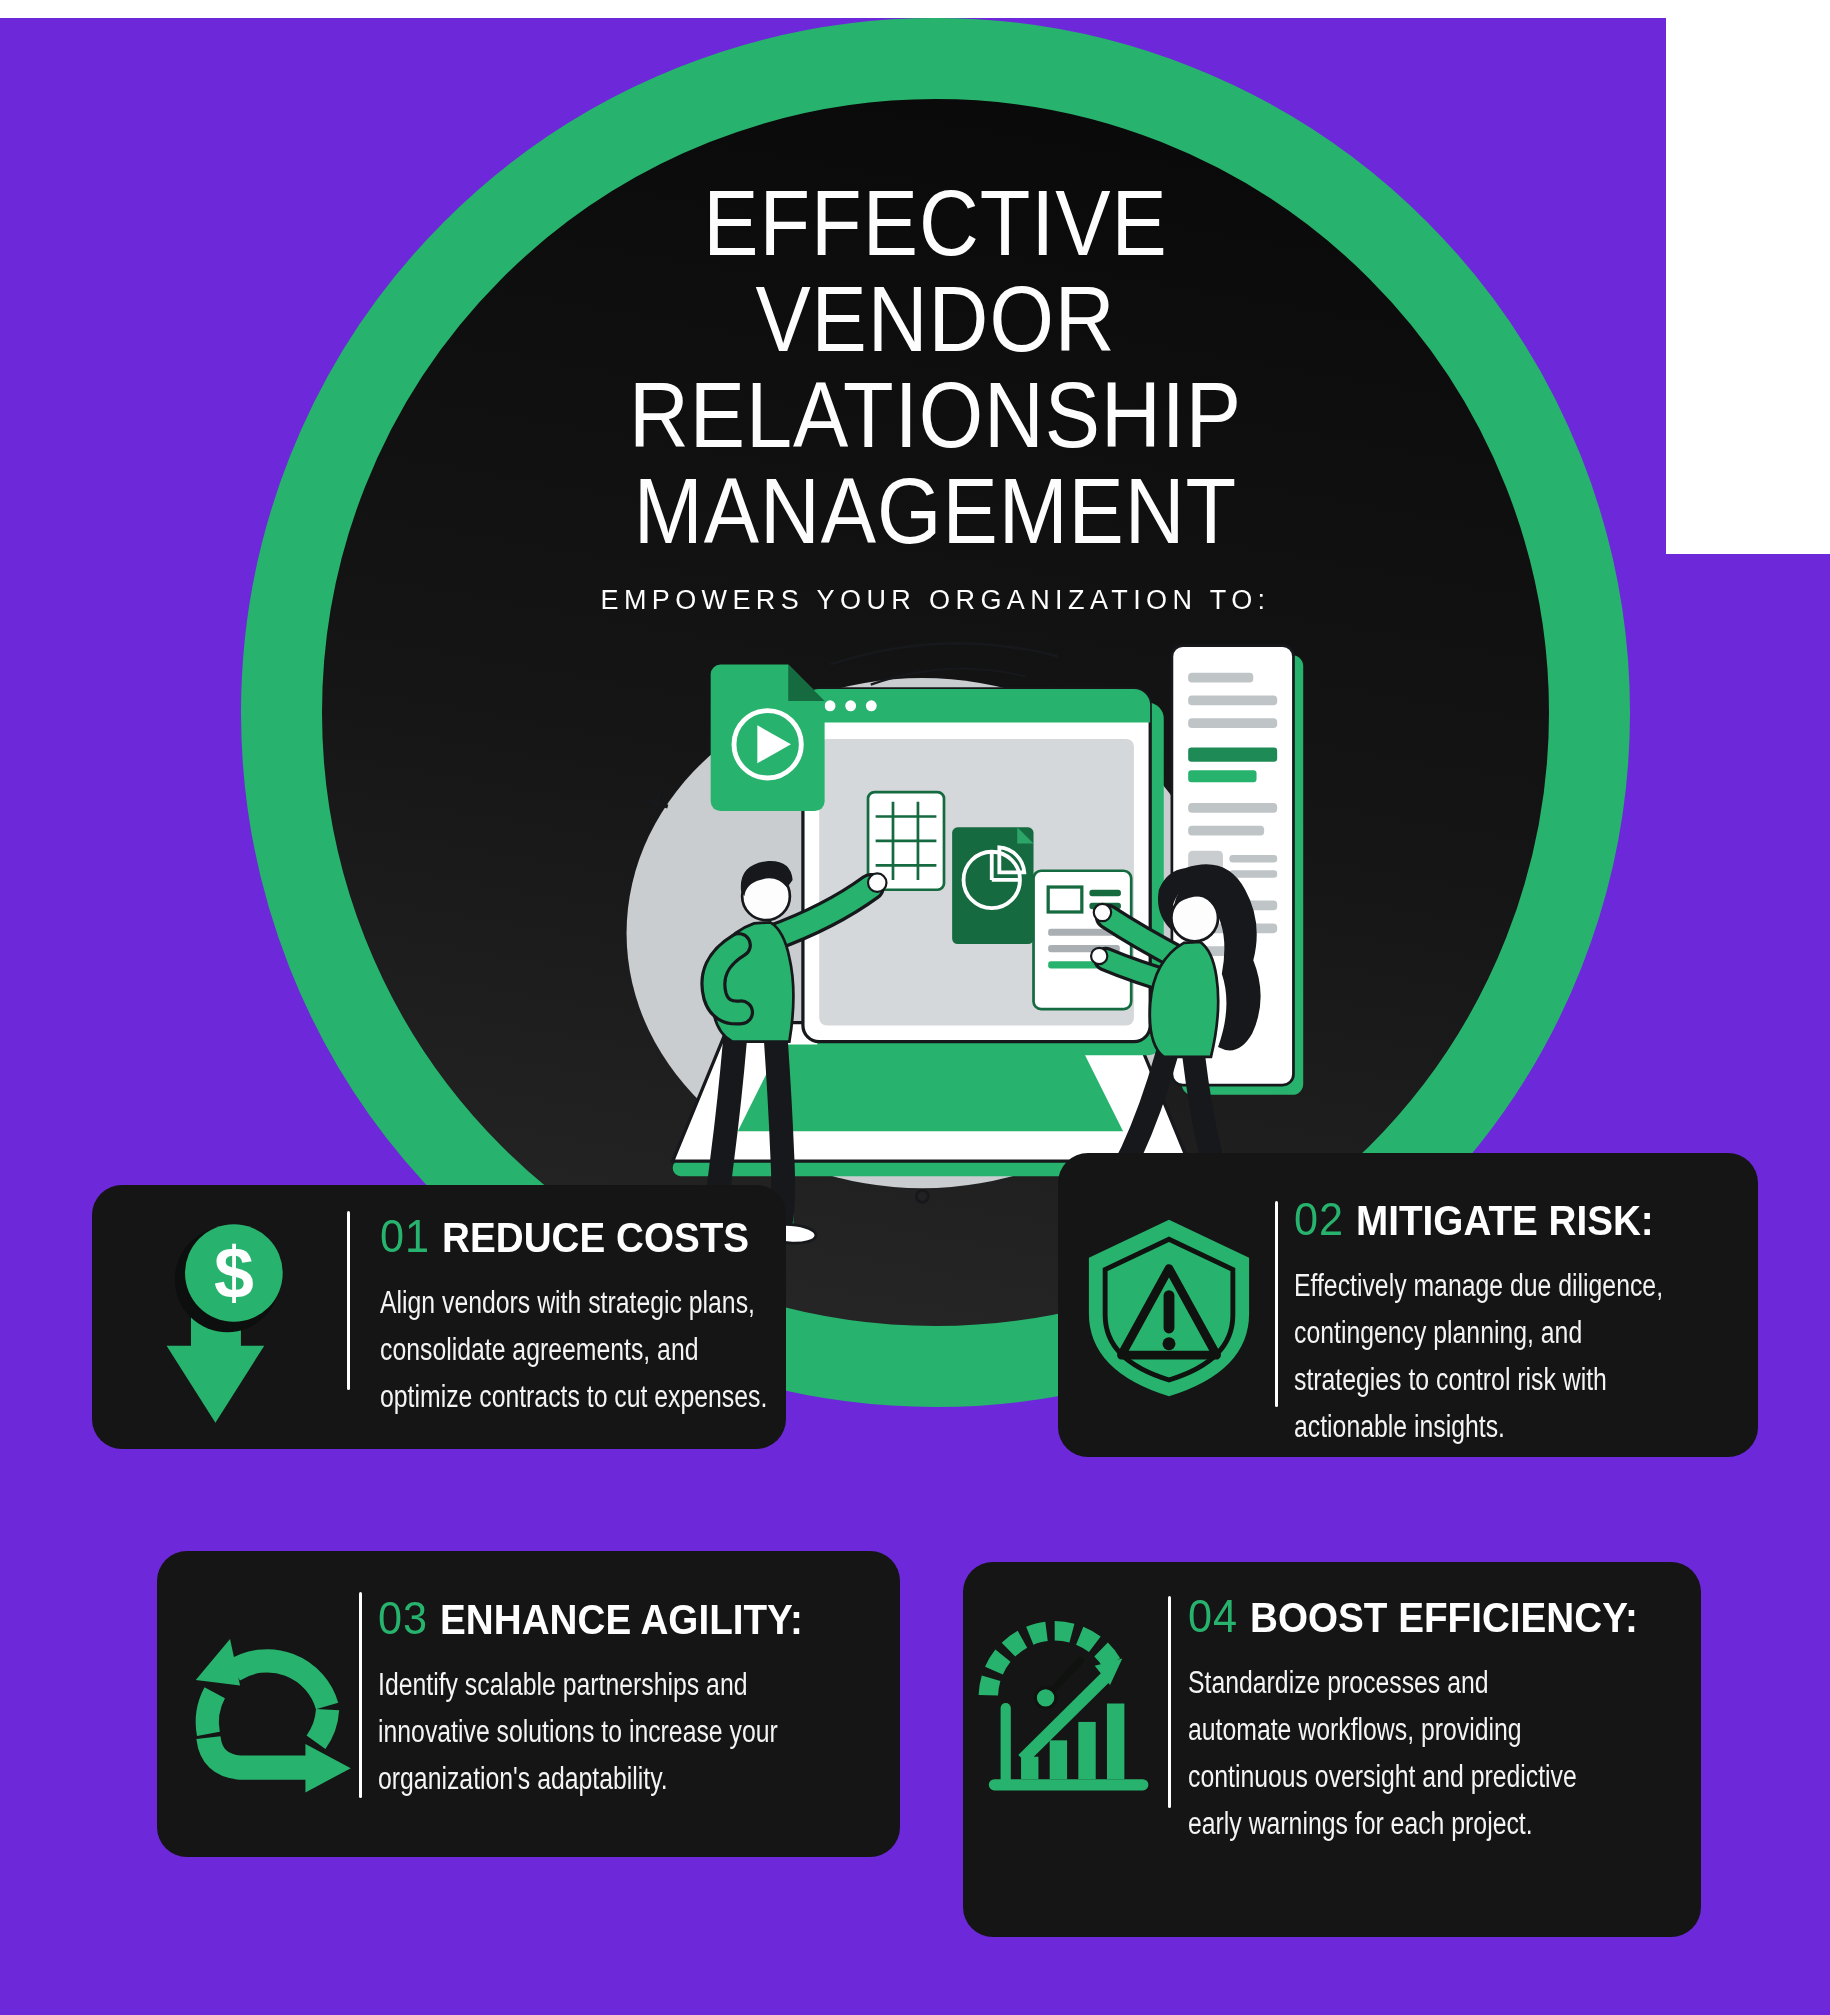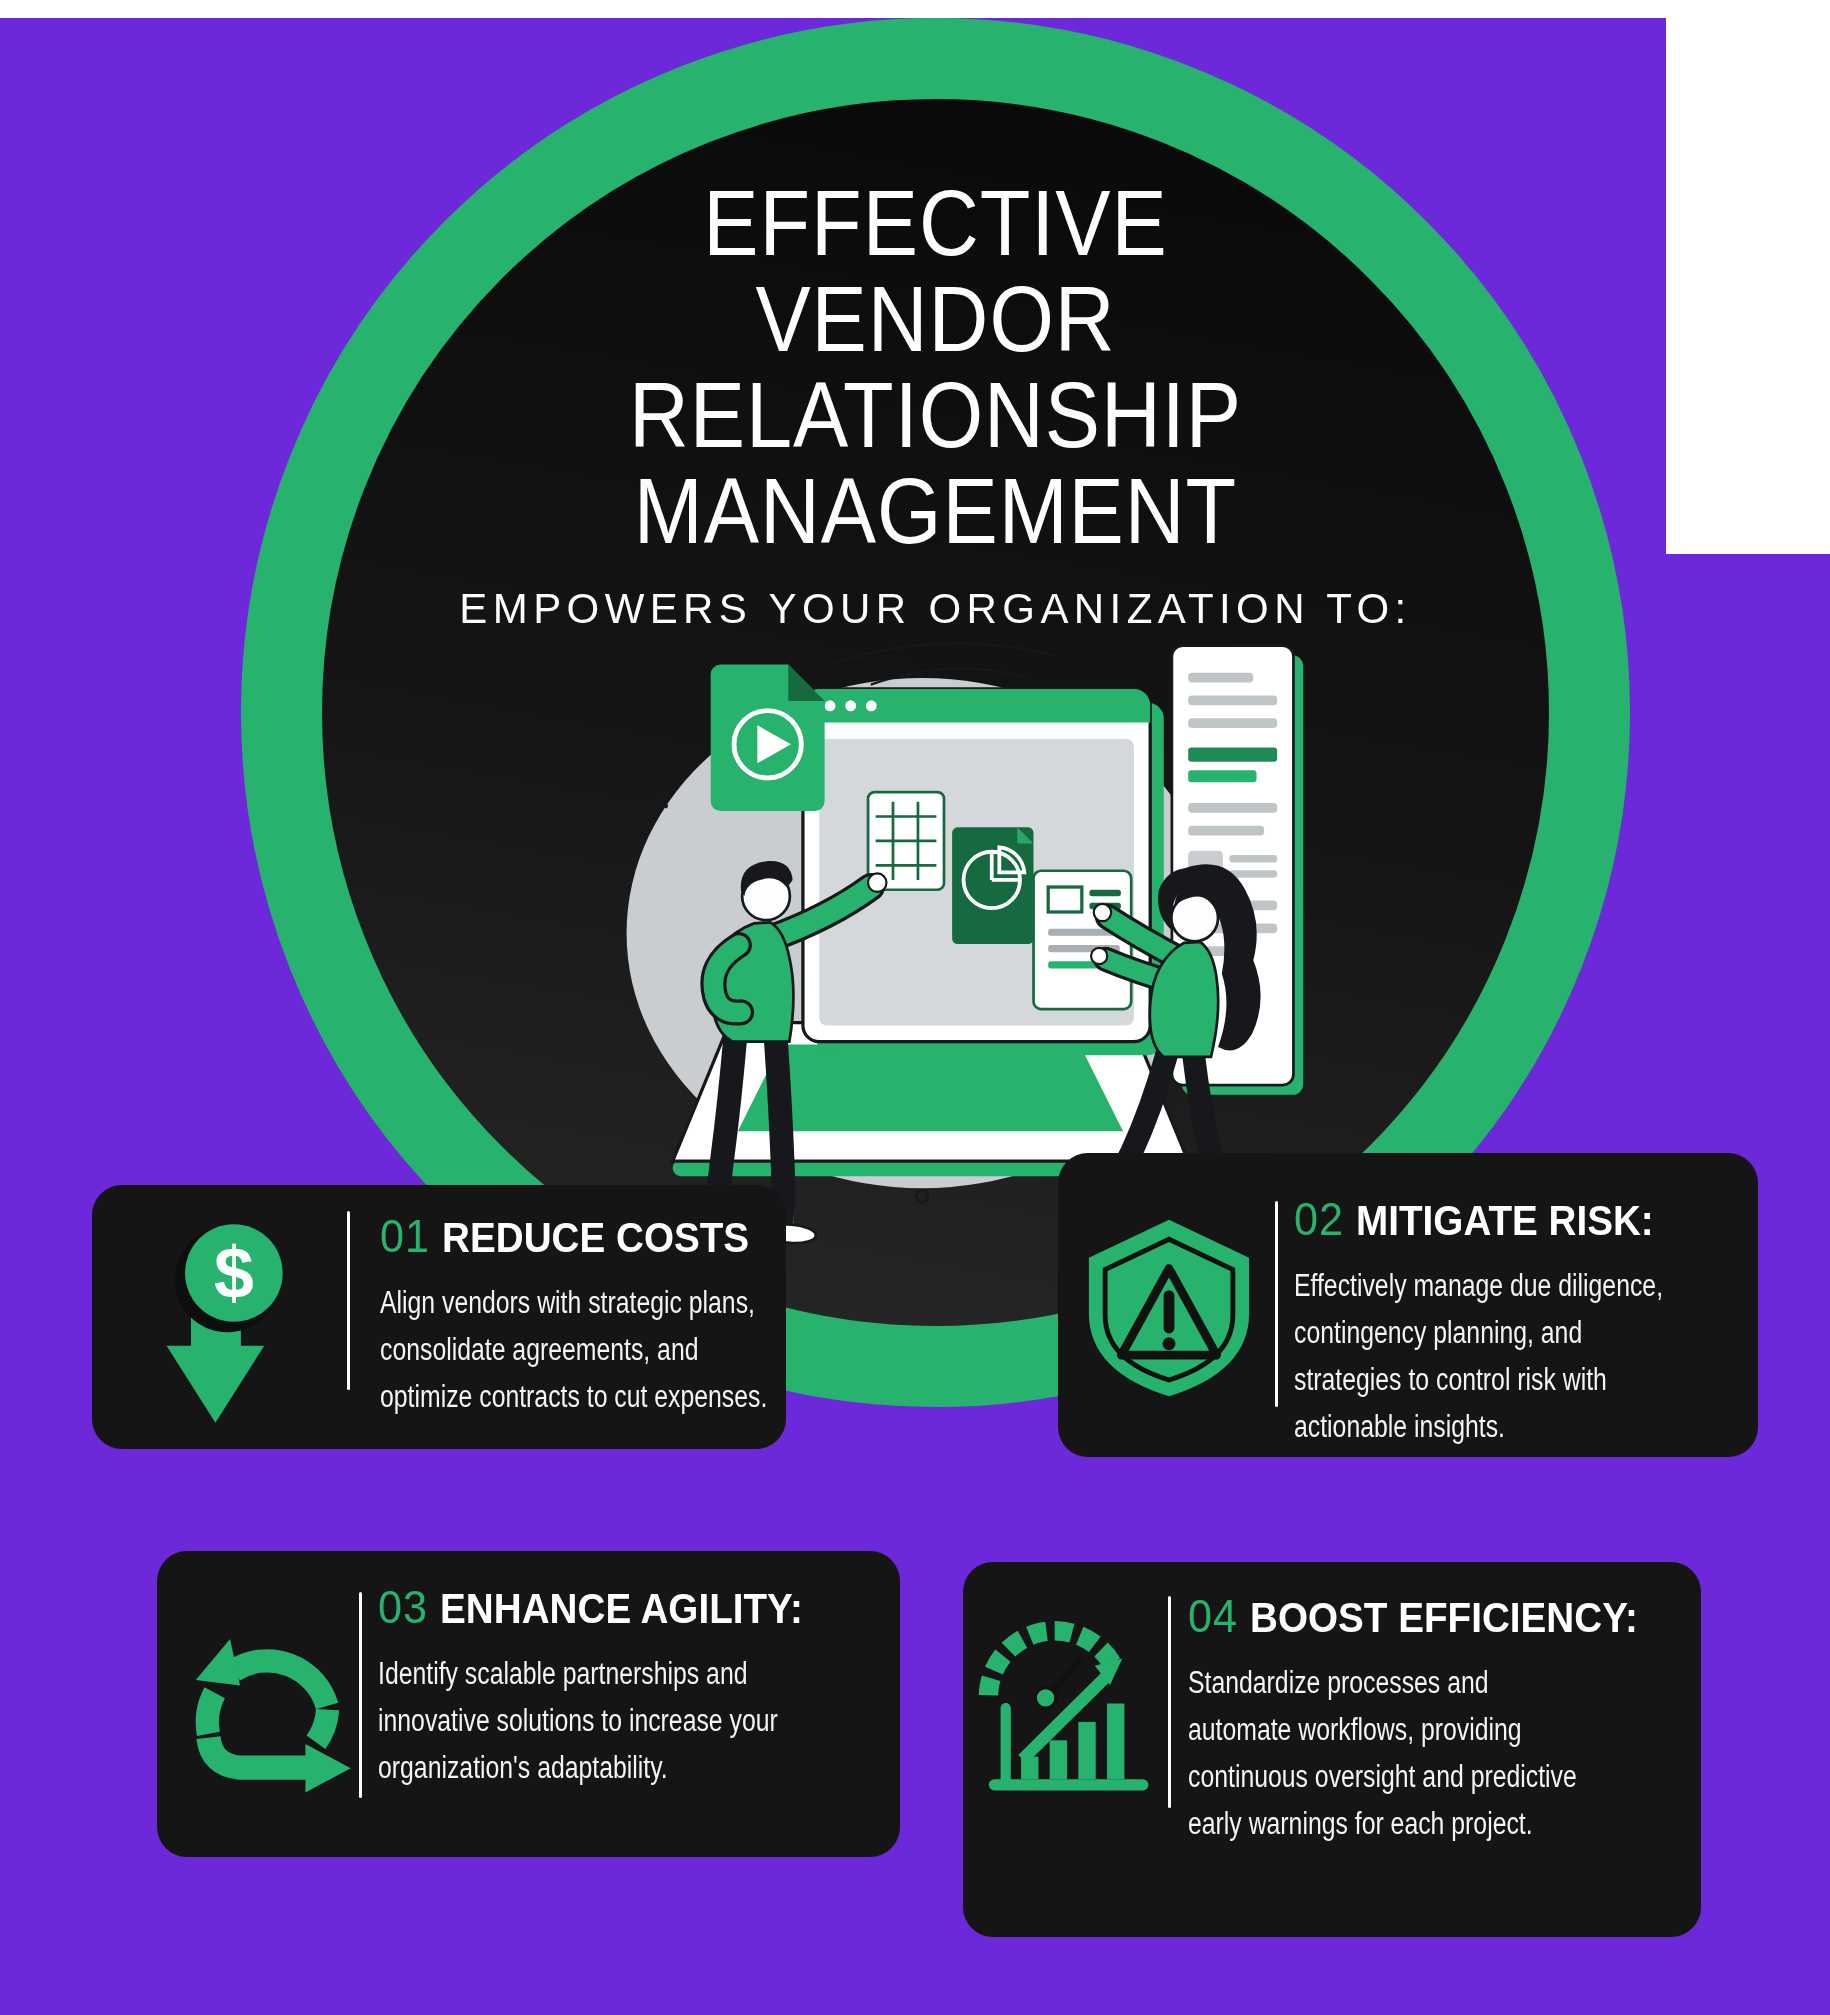--- a/index.html
+++ b/index.html
@@ -25,21 +25,21 @@
     z-index:1;
   }
   .title{
     position:absolute;left:393px;top:175px;width:1085px;margin:0;z-index:3;
     font-size:92px;line-height:96px;font-weight:400;letter-spacing:1.1px;
     text-align:center;white-space:pre-line;color:#fdfdfd;
     transform:scaleX(.9);transform-origin:50% 0;
   }
   .subtitle{
     position:absolute;left:393px;top:585px;width:1085px;z-index:3;
-    font-size:42px;font-weight:400;letter-spacing:5.4px;text-align:center;color:#fdfdfd;
+    font-size:27px;font-weight:400;letter-spacing:5.4px;text-align:center;color:#fdfdfd;
   }
   .illustration{position:absolute;left:575px;top:613px;width:738px;height:662px;z-index:2}
 
   
   .card{
     position:absolute;background:#151515;border-radius:30px;z-index:4;
   }
   .card .icon{position:absolute}
   .vline{position:absolute;width:2.7px;background:#fff;border-radius:1.6px}
   .ctext{position:absolute}
@@ -216,21 +216,21 @@
   <section class="card" style="left:157px;top:1551px;width:743px;height:306px">
     <svg class="icon" style="left:24.4px;top:76px;width:174px;height:179px" viewBox="0 0 330 330">
       <path d="M100,78 A118,118 0 0 1 277,145" stroke="#27B36D" stroke-width="44" fill="none"></path>
       <path d="M278,152 A118,118 0 0 1 256,214" stroke="#27B36D" stroke-width="44" fill="none"></path>
       <path d="M52,205 Q58,258 112,262 H238" stroke="#27B36D" stroke-width="46" fill="none"></path>
       <path d="M52,198 A118,118 0 0 1 64,120" stroke="#27B36D" stroke-width="44" fill="none"></path>
       <polygon points="93,18 112,106 28,96" fill="#27B36D"></polygon>
       <polygon points="236,217 236,309 322,263" fill="#27B36D"></polygon>
     </svg>
     <div class="vline" style="left:202px;top:41px;height:206px"></div>
-    <div class="ctext" style="left:221px;top:28px">
+    <div class="ctext" style="left:221px;top:39px">
       <div class="crow">
         <span class="num">03</span>
         <span class="chead">ENHANCE AGILITY:</span>
       </div>
       <div class="cbody">Identify scalable partnerships and
 innovative solutions to increase your
 organization's adaptability.</div>
     </div>
   </section>
 

